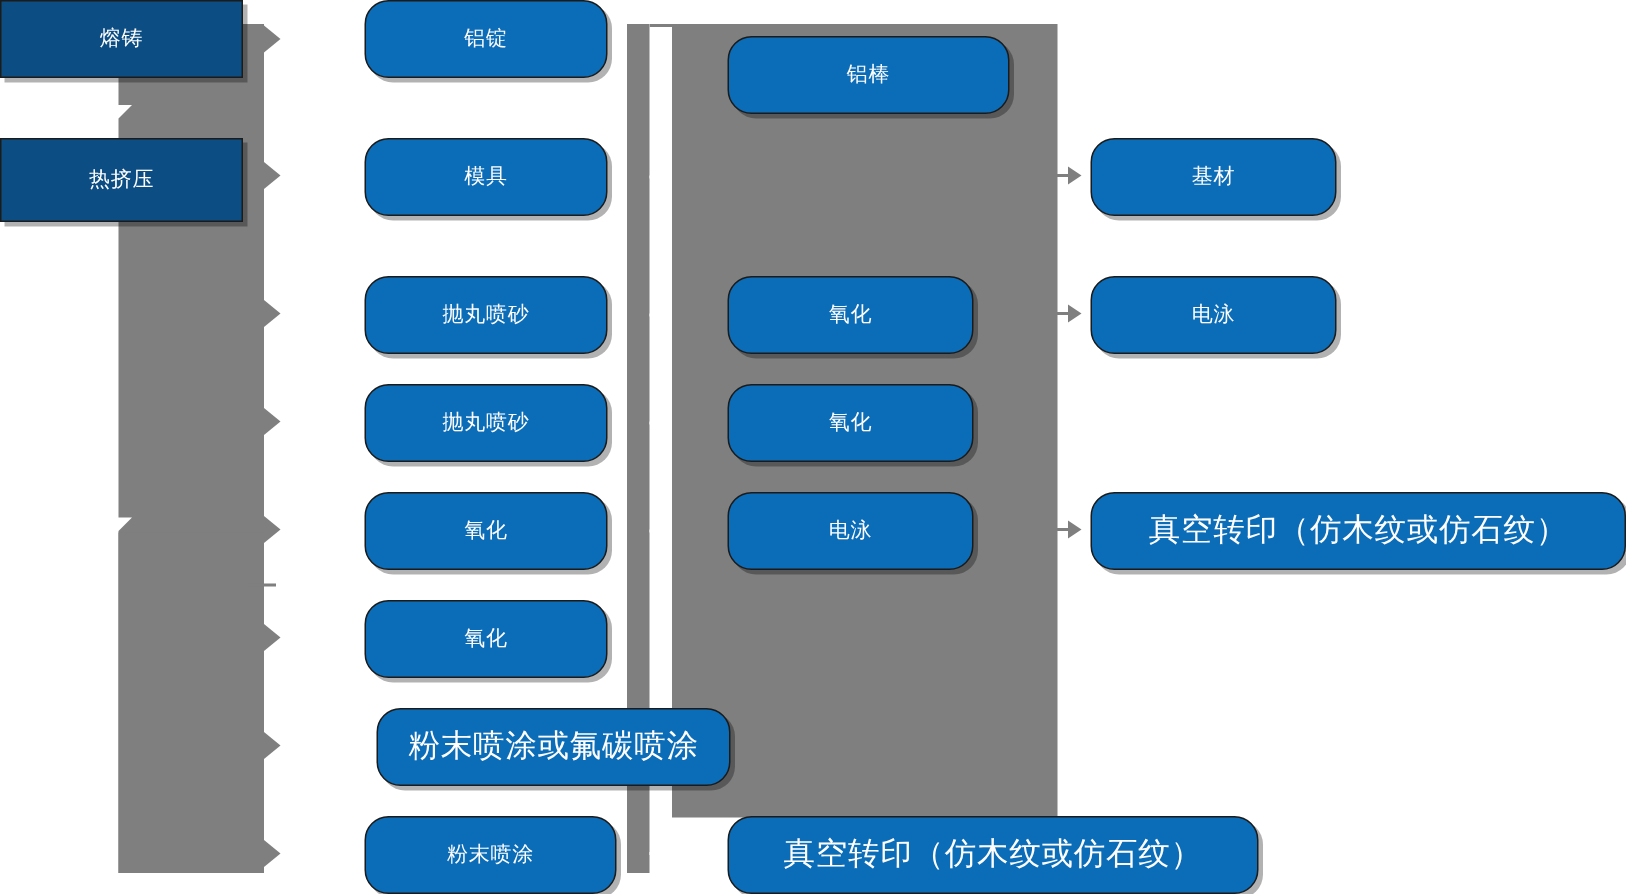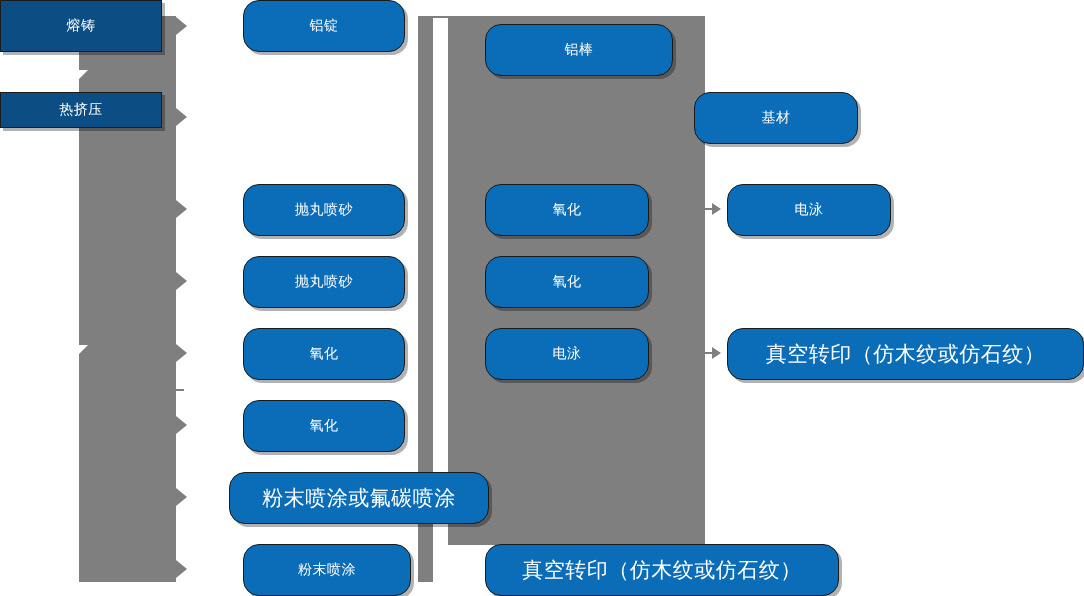--- a/index.html
+++ b/index.html
@@ -126,48 +126,49 @@
   <div class="small-arrow" style="left:712px; top:111px;"></div>
 
   <div class="small-arrow-line" style="left:700px; top:208px; width:14px;"></div>
   <div class="small-arrow" style="left:712px; top:203px;"></div>
 
   <div class="small-arrow-line" style="left:700px; top:352px; width:14px;"></div>
   <div class="small-arrow" style="left:712px; top:347px;"></div>
 
   <div class="node dark" style="left:0px; top:0px; width:162px; height:52px;">熔铸</div>
 
-  <div class="node dark" style="left:0px; top:92px; width:162px; height:36px;">热挤压</div>
+  <div class="node dark" style="left:0px; top:92px; width:162px; height:56px;">热挤压</div>
 
 
   <div class="node light" style="left:243px; top:0px; width:162px; height:52px;">铝锭</div>
 
+  <div class="node light" style="left:243px; top:92px; width:162px; height:52px;">模具</div>
 
   <div class="node light" style="left:243px; top:184px; width:162px; height:52px;">抛丸喷砂</div>
 
   <div class="node light" style="left:243px; top:256px; width:162px; height:52px;">抛丸喷砂</div>
 
   <div class="node light" style="left:243px; top:328px; width:162px; height:52px;">氧化</div>
 
   <div class="node light" style="left:243px; top:400px; width:162px; height:52px;">氧化</div>
 
-  <div class="node light wide" style="left:229px; top:472px; width:260px; height:52px;">粉末喷涂或氟碳喷涂</div>
+  <div class="node light wide" style="left:251px; top:472px; width:236px; height:52px;">粉末喷涂或氟碳喷涂</div>
 
   <div class="node light" style="left:243px; top:544px; width:168px; height:52px;">粉末喷涂</div>
 
   <div class="node light" style="left:485px; top:0px; width:188px; height:52px;margin-top:24px;">铝棒</div>
 
 
   <div class="node light" style="left:485px; top:184px; width:164px; height:52px;">氧化</div>
 
   <div class="node light" style="left:485px; top:256px; width:164px; height:52px;">氧化</div>
 
   <div class="node light" style="left:485px; top:328px; width:164px; height:52px;">电泳</div>
 
   <div class="node light wide" style="left:485px; top:544px; width:354px; height:52px;">真空转印（仿木纹或仿石纹）</div>
 
-  <div class="node light" style="left:694px; top:92px; width:164px; height:52px;">基材</div>
+  <div class="node light" style="left:727px; top:92px; width:164px; height:52px;">基材</div>
 
   <div class="node light" style="left:727px; top:184px; width:164px; height:52px;">电泳</div>
 
   <div class="node light wide" style="left:727px; top:328px; width:357px; height:52px;">真空转印（仿木纹或仿石纹）</div>
 
 </div>
 
 </body></html>

